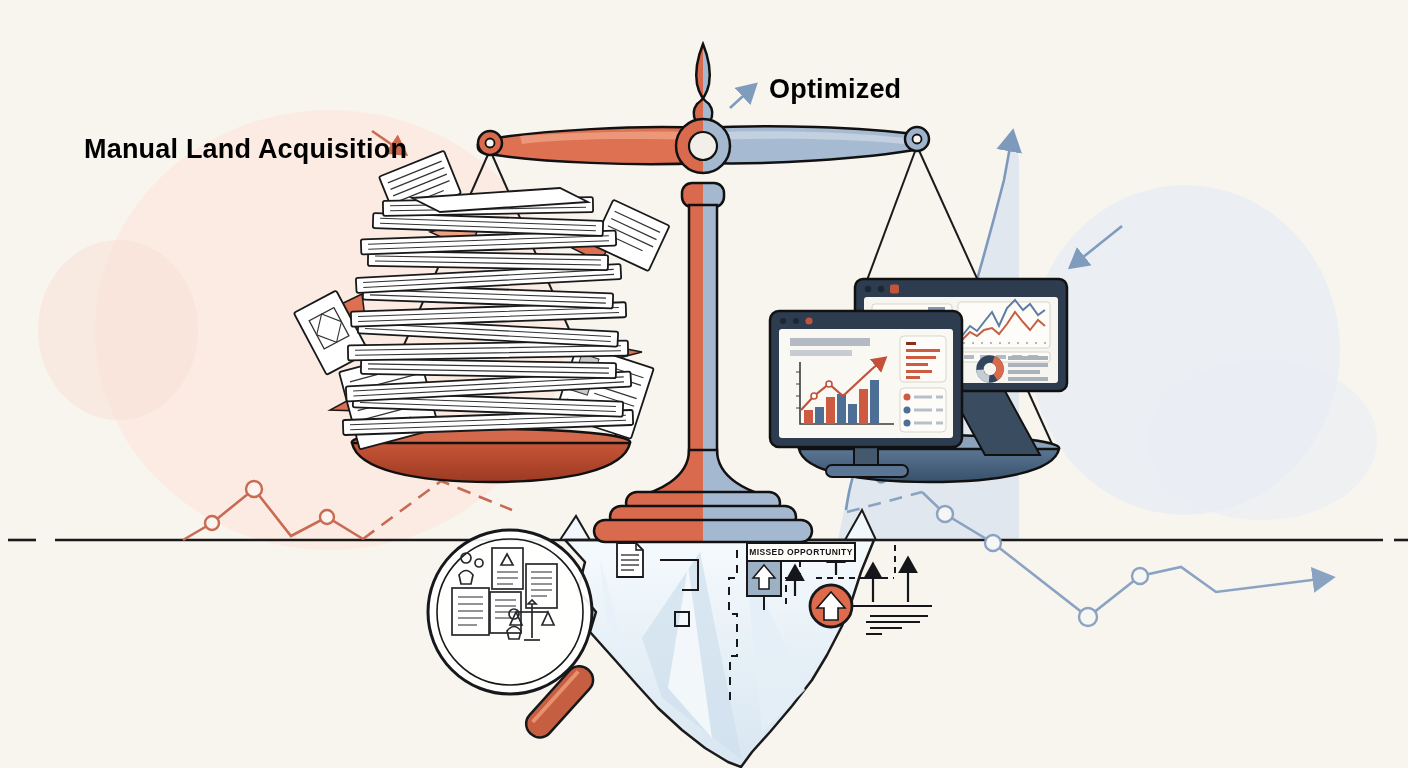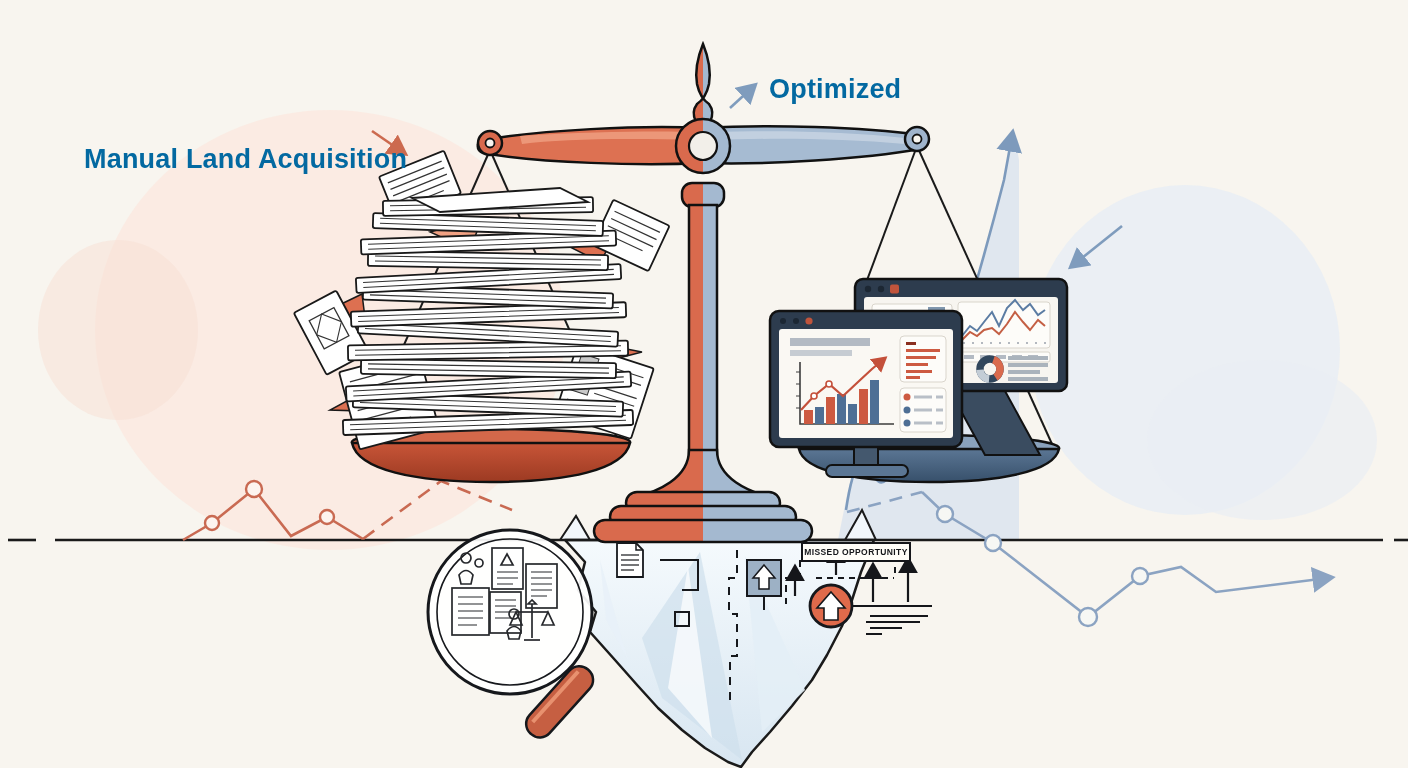--- a/index.html
+++ b/index.html
@@ -2,28 +2,28 @@
 <html><head>
 <meta charset="utf-8">
 <style>
   html,body{margin:0;padding:0;background:#e9e6e0;}
   .stage{
     position:relative;width:1408px;height:768px;overflow:hidden;
     background:#f8f5ef;font-family:"Liberation Sans",sans-serif;
   }
   .stage svg{position:absolute;left:0;top:0;}
   .lbl{
-    position:absolute;color:#0369a1;font-weight:600;letter-spacing:.2px;
+    position:absolute;color:#000000;font-weight:600;letter-spacing:.2px;
     white-space:nowrap;
   }
-  .lbl-manual{left:84px;top:144px;font-size:27px;}
+  .lbl-manual{left:84px;top:134px;font-size:27px;}
   .lbl-optimized{left:769px;top:74px;font-size:27px;}
   .lbl-digital{left:1074px;top:208px;font-size:27px;}
   .missed-box{
-    position:absolute;left:801px;top:542px;width:110px;height:20px;
+    position:absolute;left:746px;top:542px;width:110px;height:20px;
     background:#fffdf8;border:2px solid #15161a;box-sizing:border-box;
     font-size:8.5px;font-weight:bold;color:#15161a;letter-spacing:.4px;
     display:flex;align-items:center;justify-content:center;text-transform:uppercase;
   }
 </style>
 </head>
 <body>
 
 <div class="stage">
 

